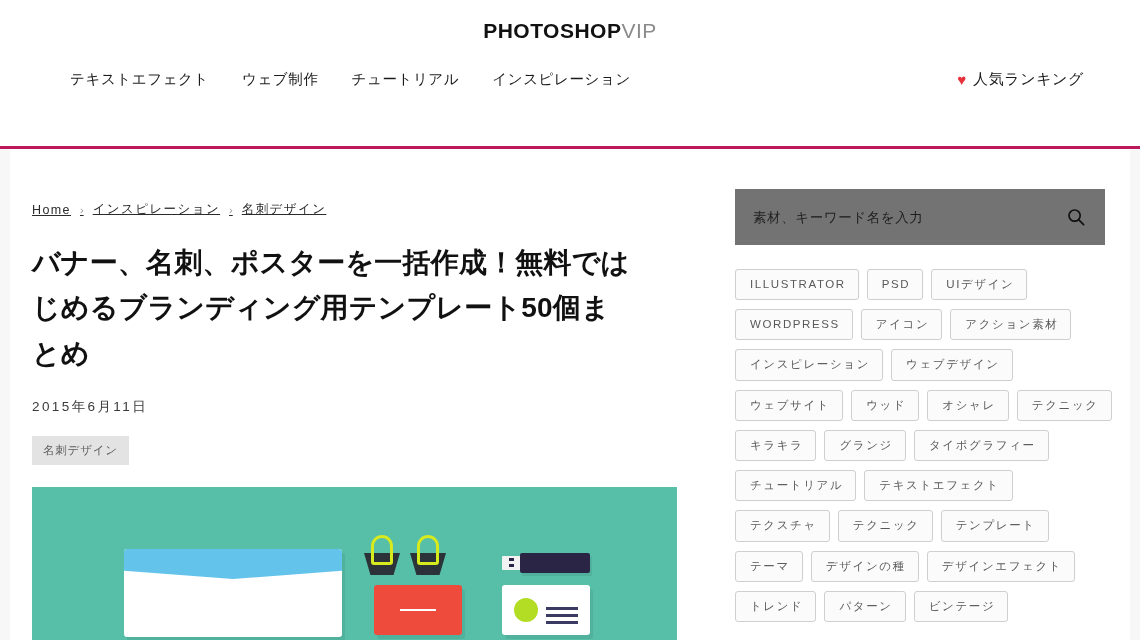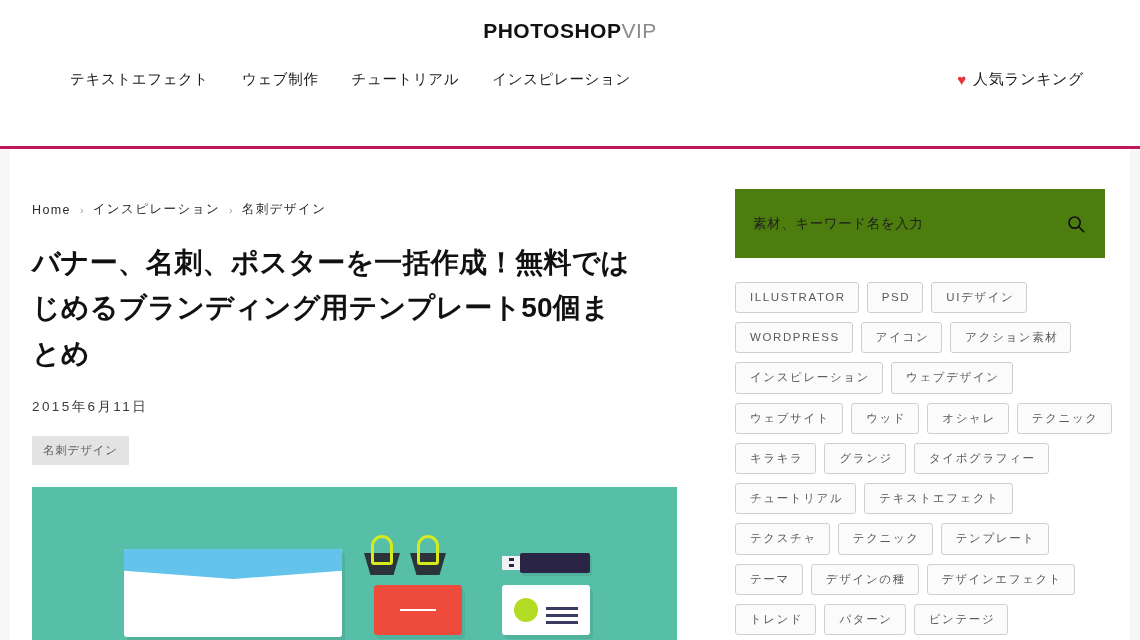--- a/index.html
+++ b/index.html
@@ -80,20 +80,21 @@
 
   
   .breadcrumb {
     display: flex;
     align-items: center;
     gap: 9px;
     font-size: 12.5px;
     color: #2b2b2b;
     letter-spacing: 1.4px;
     margin-bottom: 22px;
+    text-decoration: underline;
   }
   .crumb { cursor: pointer; white-space: nowrap; }
   .crumb-sep { color: #9a9a9a; font-size: 11px; letter-spacing: 0; }
 
   
   .post-title {
     font-size: 28px;
     line-height: 1.62;
     font-weight: 700;
     color: #111111;
@@ -214,22 +215,22 @@
     border-radius: 50%;
     background: #b2dd24;
   }
   .bar-navy {
     position: absolute;
     background: #3b3a62;
   }
 
   
   .search-box {
-    background: #4d7c0f;
-    height: 69px;
+    background: #737373;
+    height: 56px;
     display: flex;
     align-items: center;
     padding: 0 16px 0 18px;
   }
   .search-input {
     flex: 1;
     border: none;
     background: transparent;
     outline: none;
     font-family: inherit;

